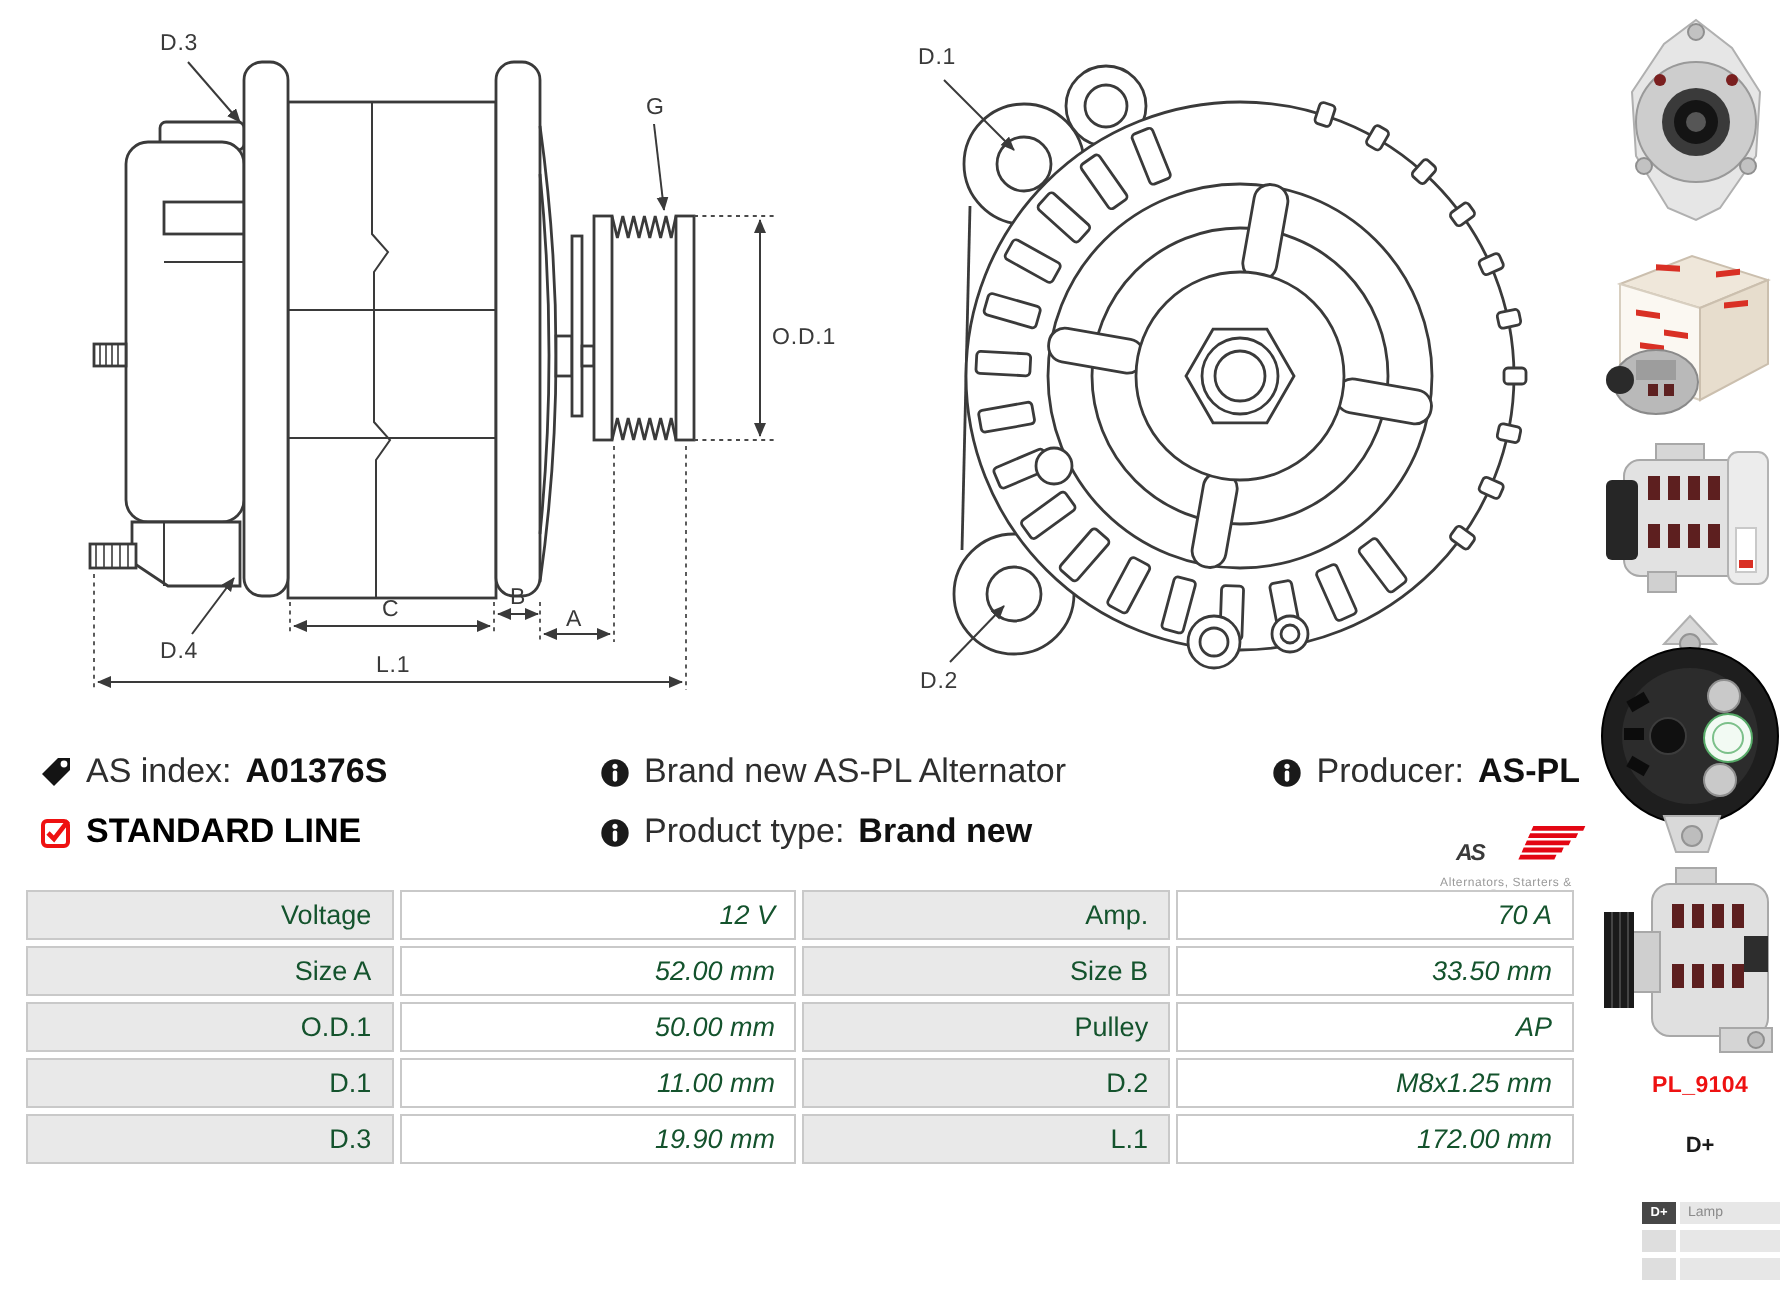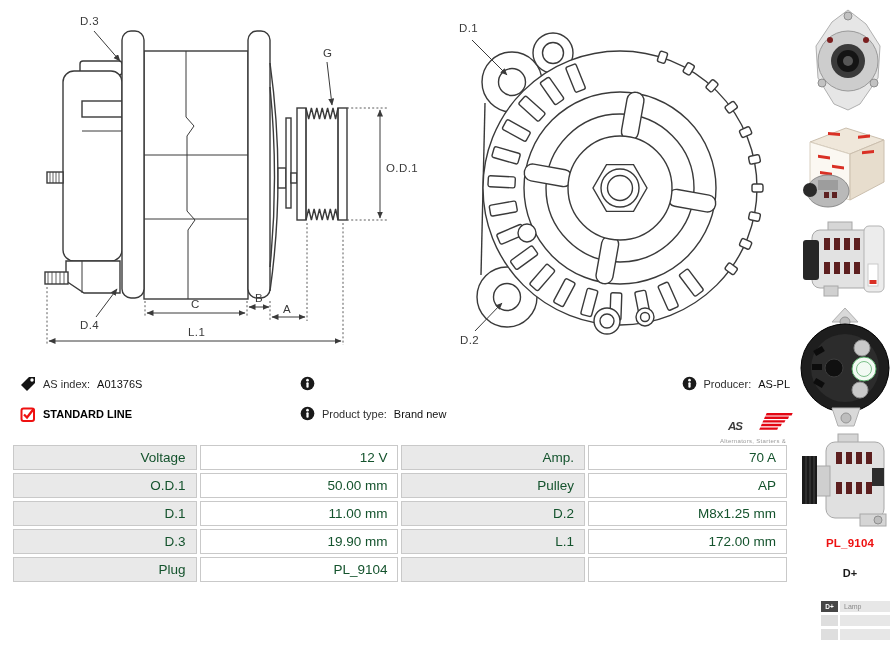--- a/index.html
+++ b/index.html
@@ -10,33 +10,33 @@
   .abs{position:absolute;}
   
   svg text{font-family:"Liberation Sans",sans-serif;font-size:11.5px;fill:#3a3a3a;letter-spacing:.4px;}
   .ln{stroke:#3a3a3a;stroke-width:1.4;fill:#fff;}
   .lnf{stroke:#3a3a3a;stroke-width:1.4;fill:none;}
   .thin{stroke:#3a3a3a;stroke-width:1;fill:none;}
   .dim{stroke:#3a3a3a;stroke-width:1;fill:none;}
   .ext{stroke:#4a4a4a;stroke-width:.9;fill:none;stroke-dasharray:2 2.2;}
   .hatch{stroke:#3a3a3a;stroke-width:.8;}
   
-  .info-line{display:flex;align-items:center;gap:7px;font-size:11px;color:#2e2e2e;white-space:nowrap;}
-  .info-line .v{font-weight:400;color:#101010;}
+  .info-line{display:flex;align-items:center;gap:7px;font-size:17px;color:#2e2e2e;white-space:nowrap;}
+  .info-line .v{font-weight:700;color:#101010;}
   .redtxt{color:#000000;font-weight:700;}
   .icon{flex:0 0 auto;display:inline-flex;}
   .right-align{justify-content:flex-end;}
   
   .logo-tag{font-size:6px;color:#9a9a9a;text-align:center;letter-spacing:.3px;margin-top:0px;}
   
   table.spec{position:absolute;left:10px;top:442px;width:780px;border-collapse:separate;border-spacing:3px;table-layout:fixed;}
   table.spec td{border:1px solid #c9c9c9;height:23px;padding:0 10px 0 4px;text-align:right;
     font-size:13.5px;color:#14532d;white-space:nowrap;overflow:hidden;}
   td.lab{background:#e9e9e9;}
-  td.val{background:#ffffff;}
+  td.val{background:#ffffff;font-style:italic;}
   
   .thumb{position:absolute;}
   .plug-code{position:absolute;left:826px;top:537px;width:60px;font-size:11.5px;font-weight:700;color:#ee1111;letter-spacing:.2px;}
   .terminal{position:absolute;left:820px;top:567px;width:60px;text-align:center;font-size:11px;font-weight:700;color:#1a1a1a;}
   .pin-table{position:absolute;left:821px;top:601px;display:flex;flex-direction:column;gap:3px;}
   .pin-row{display:flex;gap:2px;}
   .pin-c1{width:17px;height:11px;background:#dedede;}
   .pin-c2{width:50px;height:11px;background:#e7e7e7;}
   .pin-row:first-child .pin-c1{background:#474747;color:#fff;font-size:6.5px;font-weight:700;text-align:center;line-height:11px;}
   .pin-row:first-child .pin-c2{color:#8a8a8a;font-size:7px;line-height:11px;padding-left:4px;width:46px;}
@@ -340,20 +340,21 @@
 </div>
 
 <div class="abs info-line" style="left:300px;top:376px">
   <span class="icon">
     <svg width="15" height="15" viewBox="0 0 16 16">
         <circle cx="8" cy="8" r="7.3" fill="#1a1a1a"></circle>
         <circle cx="8" cy="4.4" r="1.4" fill="#fff"></circle>
         <rect x="6.8" y="6.6" width="2.4" height="6" rx="1.1" fill="#fff"></rect>
       </svg>
   </span>
+  <span>Brand new AS-PL Alternator</span>
 </div>
 
 <div class="abs info-line" style="left:300px;top:406px">
   <span class="icon">
     <svg width="15" height="15" viewBox="0 0 16 16">
         <circle cx="8" cy="8" r="7.3" fill="#1a1a1a"></circle>
         <circle cx="8" cy="4.4" r="1.4" fill="#fff"></circle>
         <rect x="6.8" y="6.6" width="2.4" height="6" rx="1.1" fill="#fff"></rect>
       </svg>
   </span>
@@ -393,39 +394,39 @@
       <col style="width:26%">
       <col style="width:24%">
       <col style="width:26%">
     </colgroup>
   <tbody>
       <tr>
     <td class="lab">Voltage</td>
     <td class="val">12 V</td>
     <td class="lab">Amp.</td>
     <td class="val">70 A</td>
+  </tr>
+  <tr>
+    <td class="lab">Size A</td>
+    <td class="val">52.00 mm</td>
+    <td class="lab">Size B</td>
+    <td class="val">33.50 mm</td>
   </tr>
   <tr>
     <td class="lab">O.D.1</td>
     <td class="val">50.00 mm</td>
     <td class="lab">Pulley</td>
     <td class="val">AP</td>
   </tr>
   <tr>
     <td class="lab">D.1</td>
     <td class="val">11.00 mm</td>
     <td class="lab">D.2</td>
     <td class="val">M8x1.25 mm</td>
   </tr>
   <tr>
     <td class="lab">D.3</td>
     <td class="val">19.90 mm</td>
     <td class="lab">L.1</td>
     <td class="val">172.00 mm</td>
   </tr>
-  <tr>
-    <td class="lab">Plug</td>
-    <td class="val">PL_9104</td>
-    <td class="lab"></td>
-    <td class="val"></td>
-  </tr>
 </tbody>
   </table>
 
 </body></html>

